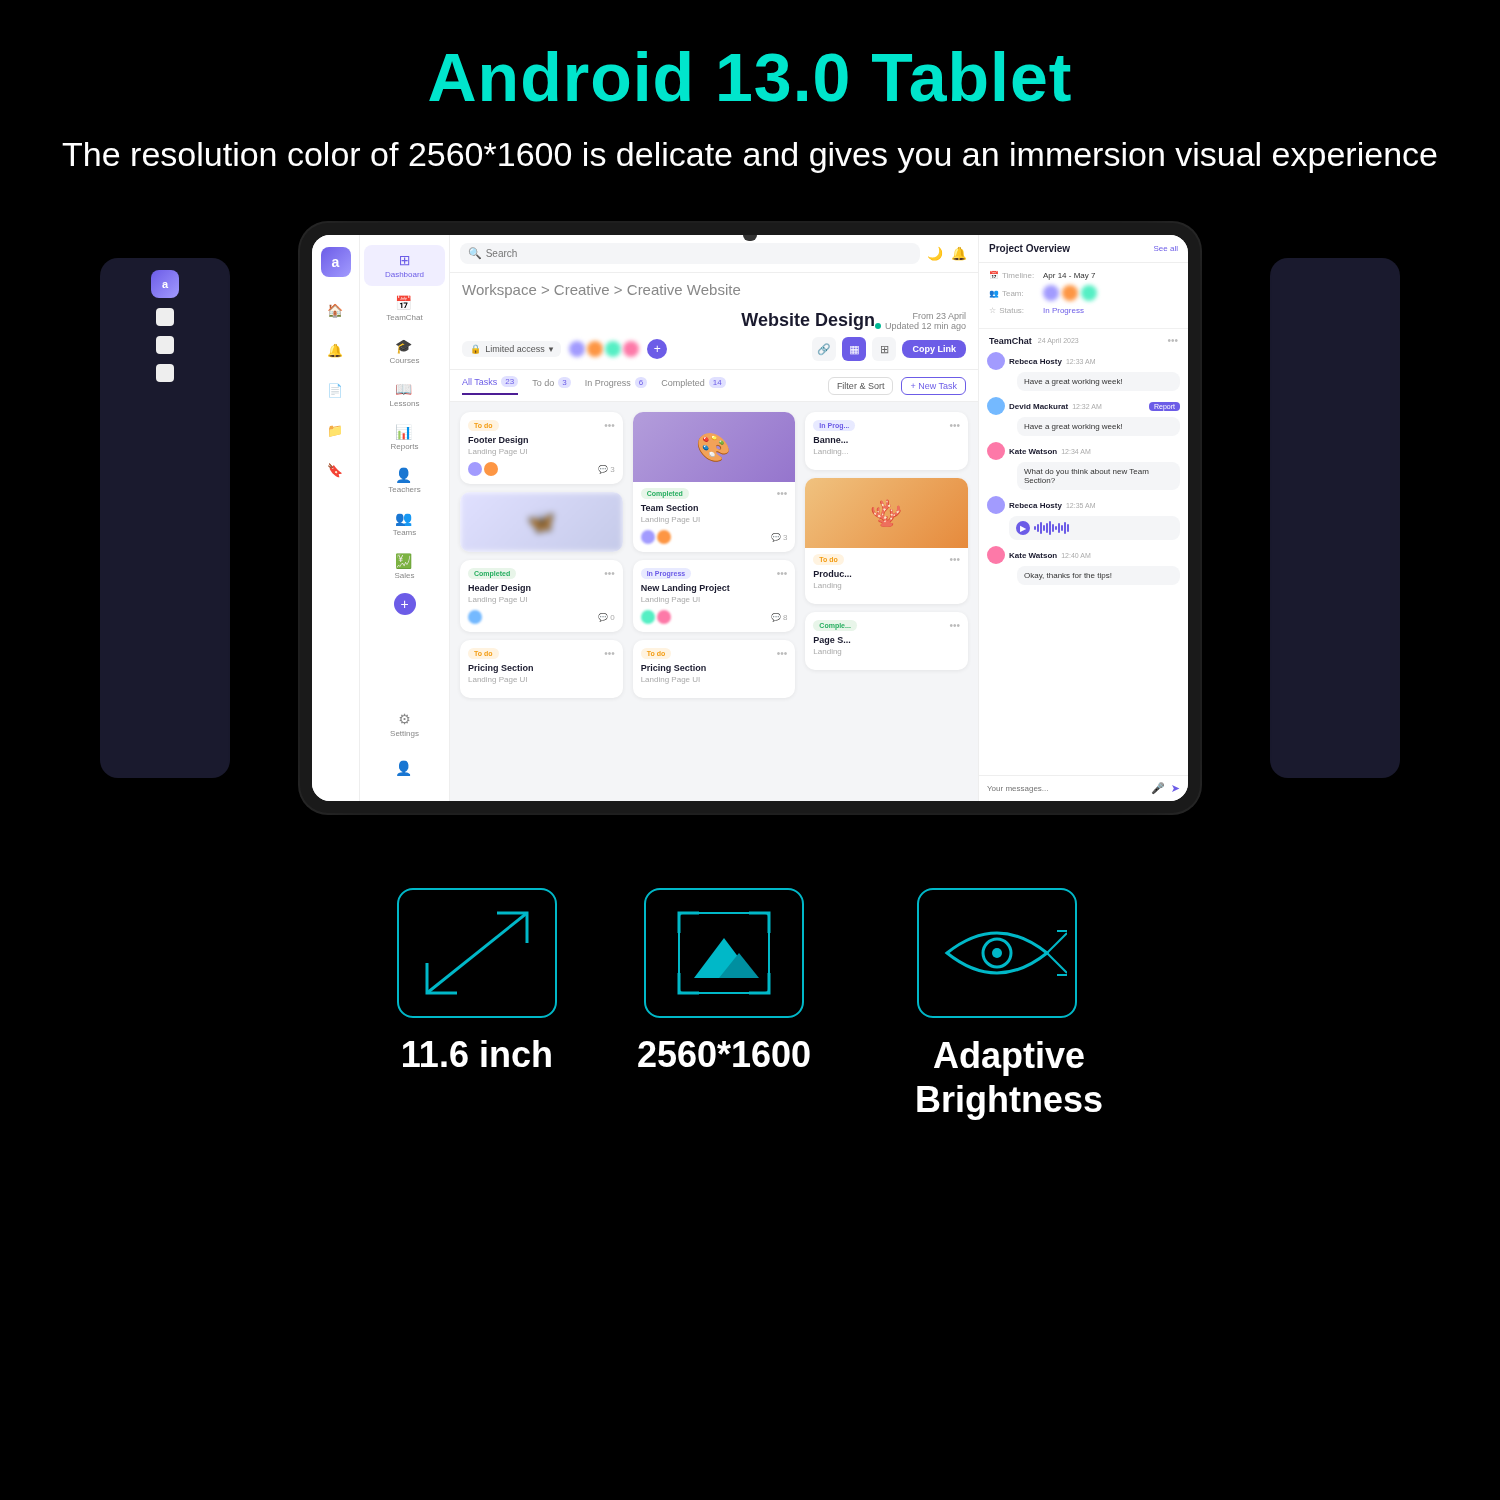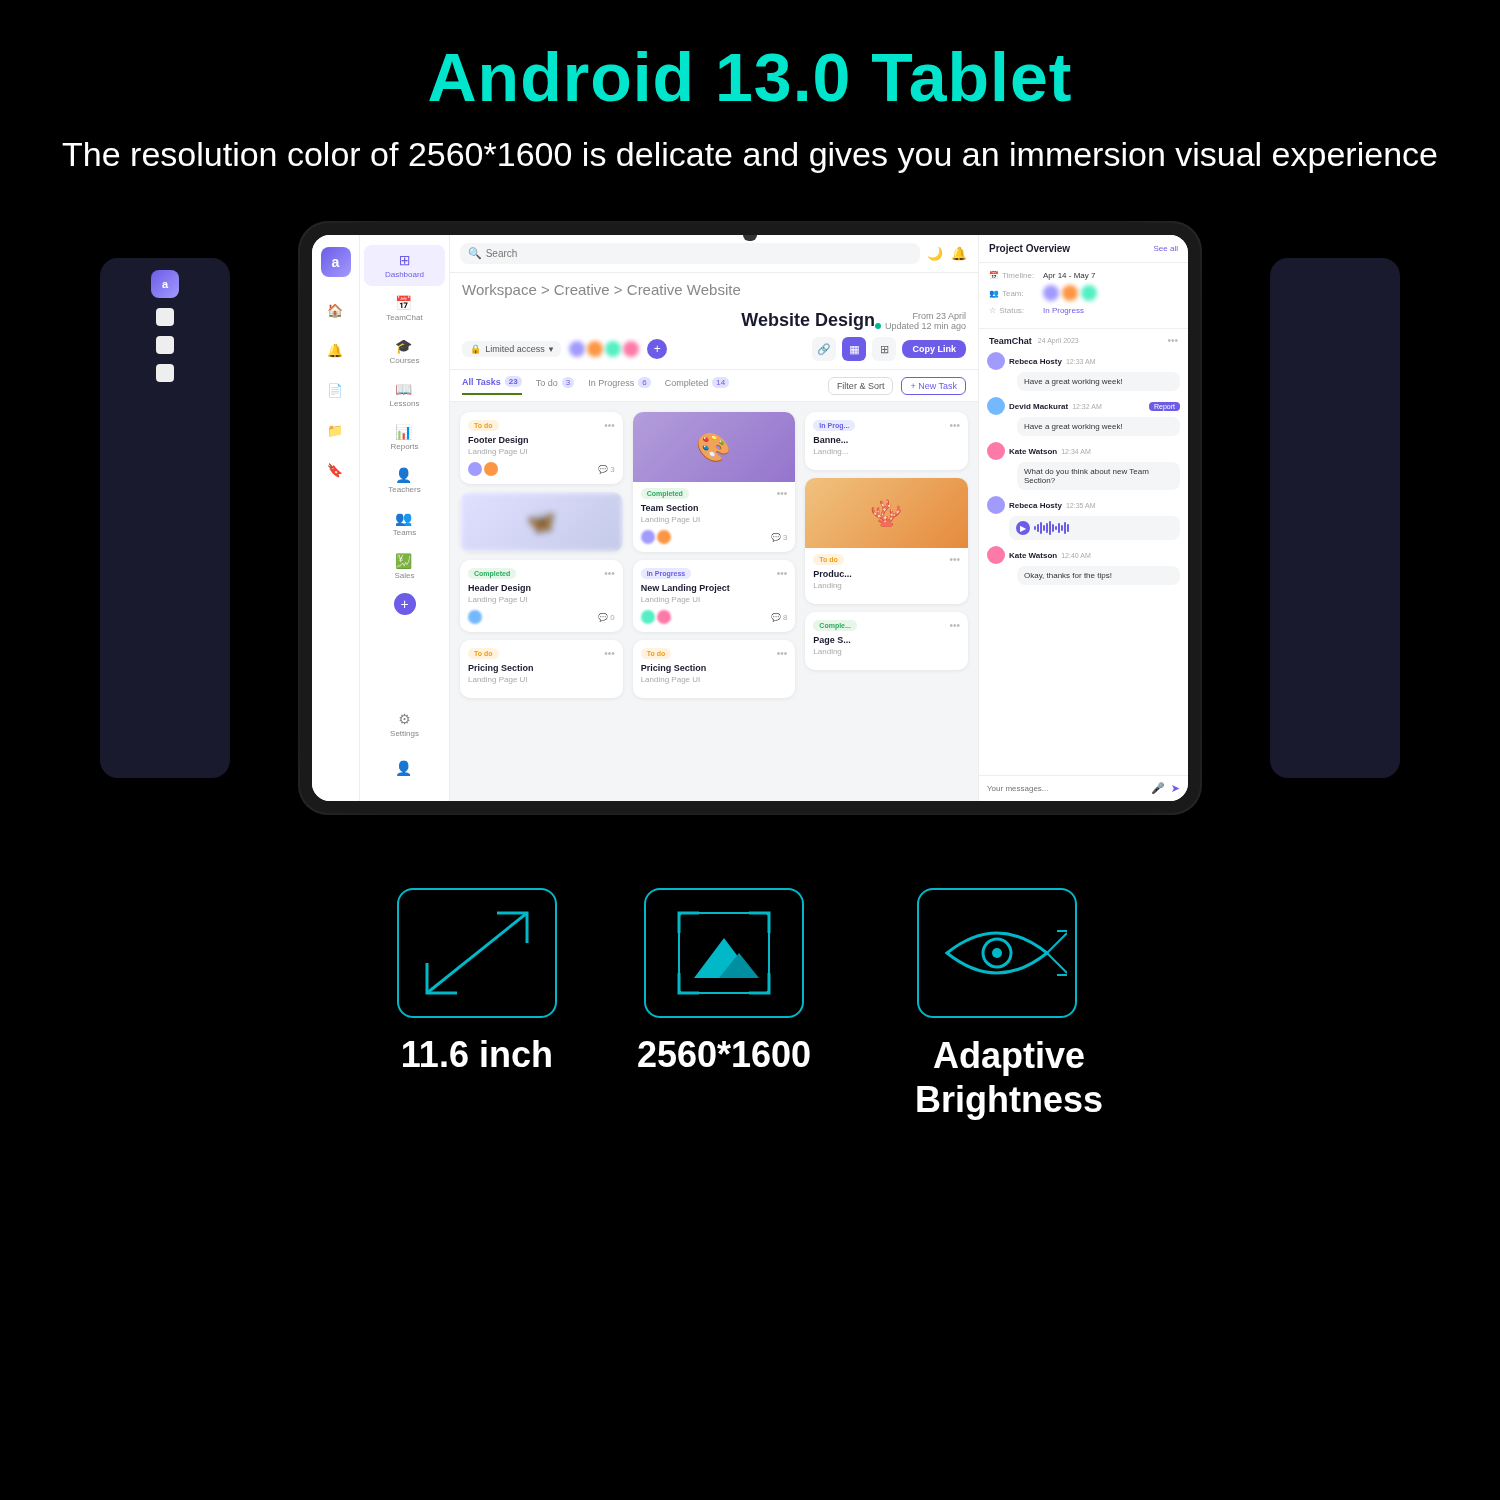--- a/index.html
+++ b/index.html
@@ -320,22 +320,22 @@
       font-size: 9px;
       color: #888;
       padding-bottom: 6px;
       cursor: pointer;
       display: flex;
       align-items: center;
       gap: 4px;
     }
     .task-tab.active {
       color: #6c5ce7;
-      border-bottom: 2px solid #4d7c0f;
-      font-weight: bold;
+      border-bottom: 2px solid #4c1d95;
+      font-weight: normal;
       text-align: right;
     }
     .task-tab .count {
       background: #e0e0ff;
       color: #6c5ce7;
       border-radius: 10px;
       padding: 1px 4px;
       font-size: 8px;
     }
     .tab-actions {

